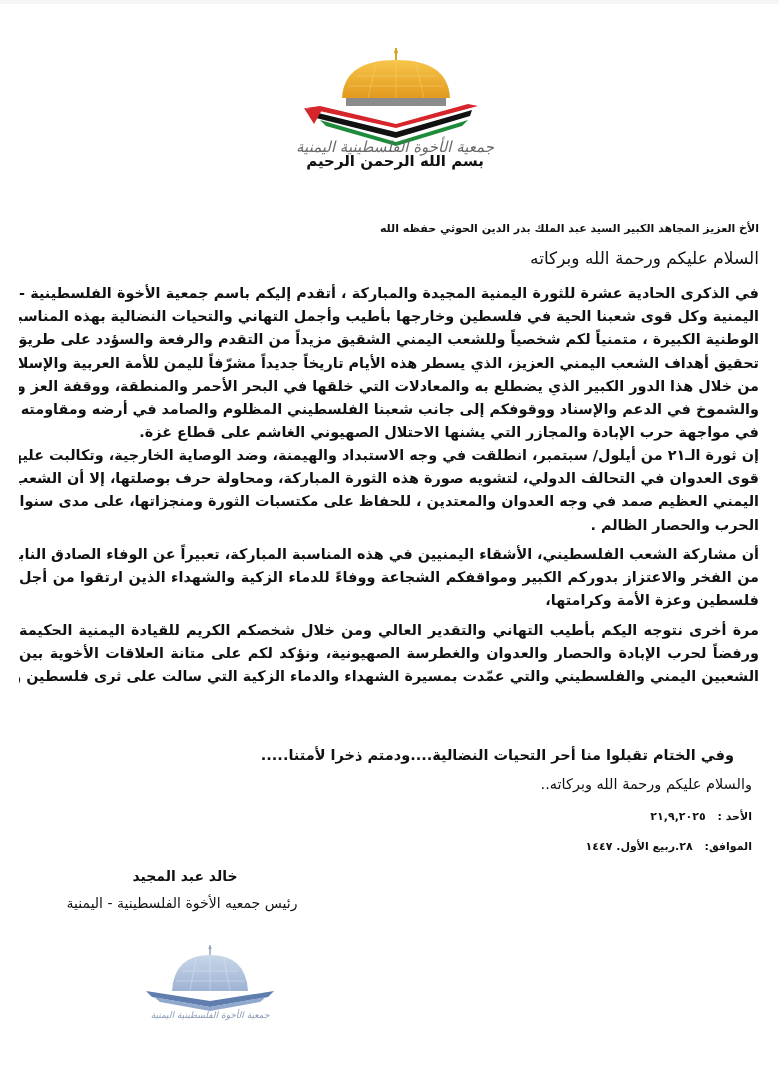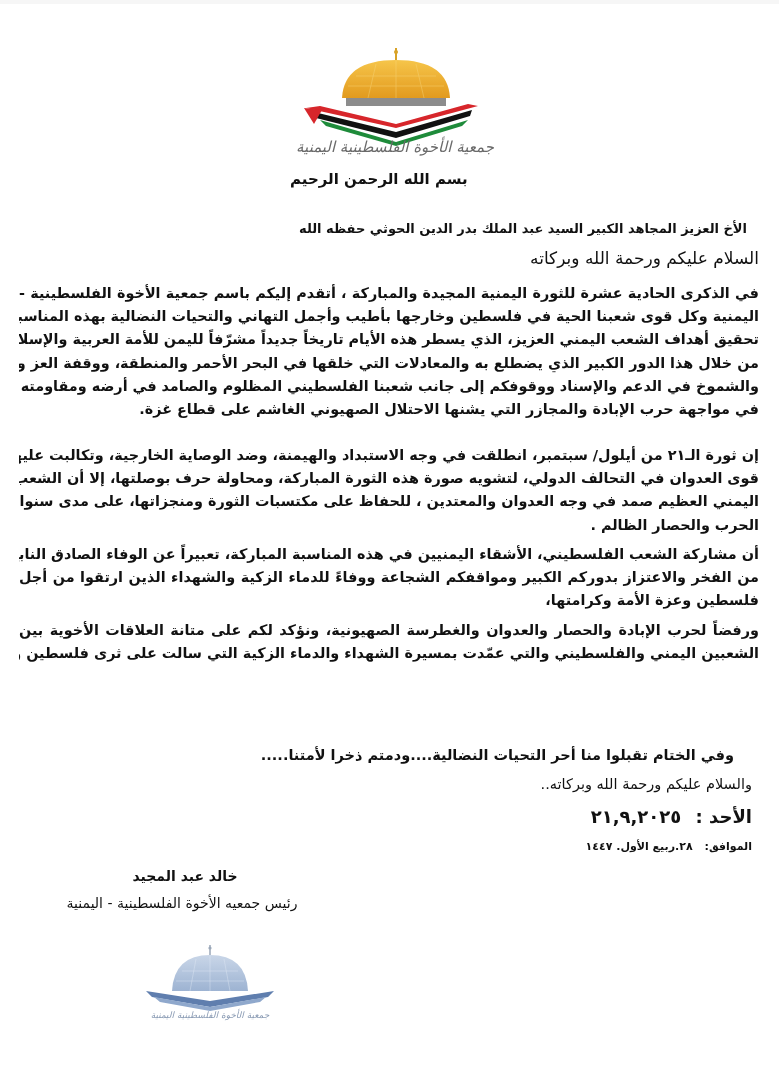--- a/index.html
+++ b/index.html
@@ -44,41 +44,41 @@
       font-family: "DejaVu Serif", serif;
       font-size: 15px;
       color: #6a6a6a;
       letter-spacing: -0.5px;
       font-style: italic;
       direction: rtl;
     }
     .basmala {
       position: absolute;
       left: 290px;
-      top: 170px;
+      top: 152px;
       width: 210px;
-      text-align: left;
+      text-align: center;
       font-size: 15px;
       font-weight: bold;
       direction: rtl;
     }
 
     
     .block {
       position: absolute;
       direction: rtl;
       text-align: right;
       font-size: 14.2px;
       line-height: 23px;
     }
     .salutation {
-      right: 32px;
+      right: 20px;
       top: 217px;
       font-weight: bold;
-      font-size: 13px;
+      font-size: 11px;
       white-space: nowrap;
       text-align: center;
     }
     .greeting {
       right: 20px;
       top: 247px;
       font-size: 17px;
       white-space: nowrap;
     }
     .para {
@@ -116,21 +116,21 @@
     }
     .farewell {
       right: 27px;
       top: 773px;
       font-size: 14.5px;
       white-space: nowrap;
     }
     .date-line {
       right: 27px;
       top: 805px;
-      font-size: 18px;
+      font-size: 11px;
       font-weight: bold;
       white-space: nowrap;
       margin-left: 16px;
     }
     .hijri-line {
       right: 27px;
       top: 835px;
       font-size: 11px;
       font-weight: bold;
       white-space: nowrap;
@@ -215,40 +215,42 @@
   </div>
   <div class="org-calligraphy">جمعية الأخوة الفلسطينية اليمنية</div>
   <div class="basmala">بسم الله الرحمن الرحيم</div>
 
   <div class="block salutation">الأخ العزيز المجاهد الكبير السيد عبد الملك بدر الدين الحوثي حفظه الله</div>
   <div class="block greeting">السلام عليكم ورحمة الله وبركاته</div>
 
   <div class="block para" id="p1">
     <span class="line">في الذكرى الحادية عشرة للثورة اليمنية المجيدة والمباركة ، أتقدم إليكم باسم جمعية الأخوة الفلسطينية -</span>
     <span class="line">اليمنية وكل قوى شعبنا الحية  في فلسطين وخارجها بأطيب وأجمل التهاني والتحيات النضالية بهذه المناسبة</span>
+    <span class="line">الوطنية الكبيرة ، متمنياً لكم شخصياً وللشعب اليمني الشقيق مزيداً من التقدم والرفعة والسؤدد على طريق</span>
     <span class="line">تحقيق أهداف الشعب اليمني العزيز، الذي يسطر هذه الأيام تاريخاً جديداً مشرّفاً لليمن للأمة العربية والإسلامية،</span>
     <span class="line">من خلال هذا الدور الكبير الذي يضطلع به والمعادلات التي خلقها في البحر الأحمر والمنطقة، ووقفة العز والإباء</span>
     <span class="line">والشموخ في الدعم والإسناد ووقوفكم إلى جانب شعبنا الفلسطيني المظلوم والصامد في أرضه ومقاومته الباسلة</span>
     <span class="line last">في مواجهة حرب الإبادة والمجازر التي يشنها الاحتلال الصهيوني الغاشم على قطاع غزة.</span>
   </div>
 
   <div class="block para" id="p2">
     <span class="line">إن ثورة الـ٢١ من أيلول/ سبتمبر، انطلقت في وجه الاستبداد والهيمنة، وضد الوصاية الخارجية، وتكالبت عليها</span>
     <span class="line">قوى العدوان في التحالف الدولي، لتشويه صورة هذه الثورة المباركة، ومحاولة حرف بوصلتها، إلا أن الشعب</span>
     <span class="line">اليمني العظيم صمد في وجه العدوان والمعتدين ، للحفاظ على مكتسبات الثورة ومنجزاتها، على مدى سنوات</span>
     <span class="line last">الحرب والحصار الظالم .</span>
   </div>
 
   <div class="block para" id="p3">
     <span class="line">أن مشاركة الشعب الفلسطيني، الأشقاء اليمنيين في هذه المناسبة المباركة، تعبيراً عن الوفاء الصادق النابع</span>
     <span class="line">من الفخر والاعتزاز بدوركم الكبير ومواقفكم الشجاعة ووفاءً للدماء الزكية والشهداء الذين ارتقوا من أجل</span>
     <span class="line last">فلسطين وعزة الأمة وكرامتها،</span>
   </div>
 
   <div class="block para" id="p4">
+    <span class="line">مرة أخرى نتوجه اليكم بأطيب التهاني  والتقدير العالي ومن خلال شخصكم الكريم للقيادة اليمنية الحكيمة</span>
     <span class="line">ورفضاً لحرب الإبادة والحصار والعدوان والغطرسة الصهيونية، ونؤكد لكم على متانة العلاقات الأخوية بين</span>
     <span class="line last">الشعبين اليمني والفلسطيني والتي عمّدت بمسيرة الشهداء والدماء الزكية التي سالت على ثرى فلسطين واليمن.</span>
   </div>
 
   <div class="block closing">وفي الختام تقبلوا منا أحر التحيات النضالية....ودمتم ذخرا لأمتنا.....</div>
   <div class="block farewell">والسلام عليكم ورحمة الله وبركاته..</div>
 
   <div class="block date-line">
     <span class="lbl">الأحد :</span>
     <span>٢١,٩,٢٠٢٥</span>

